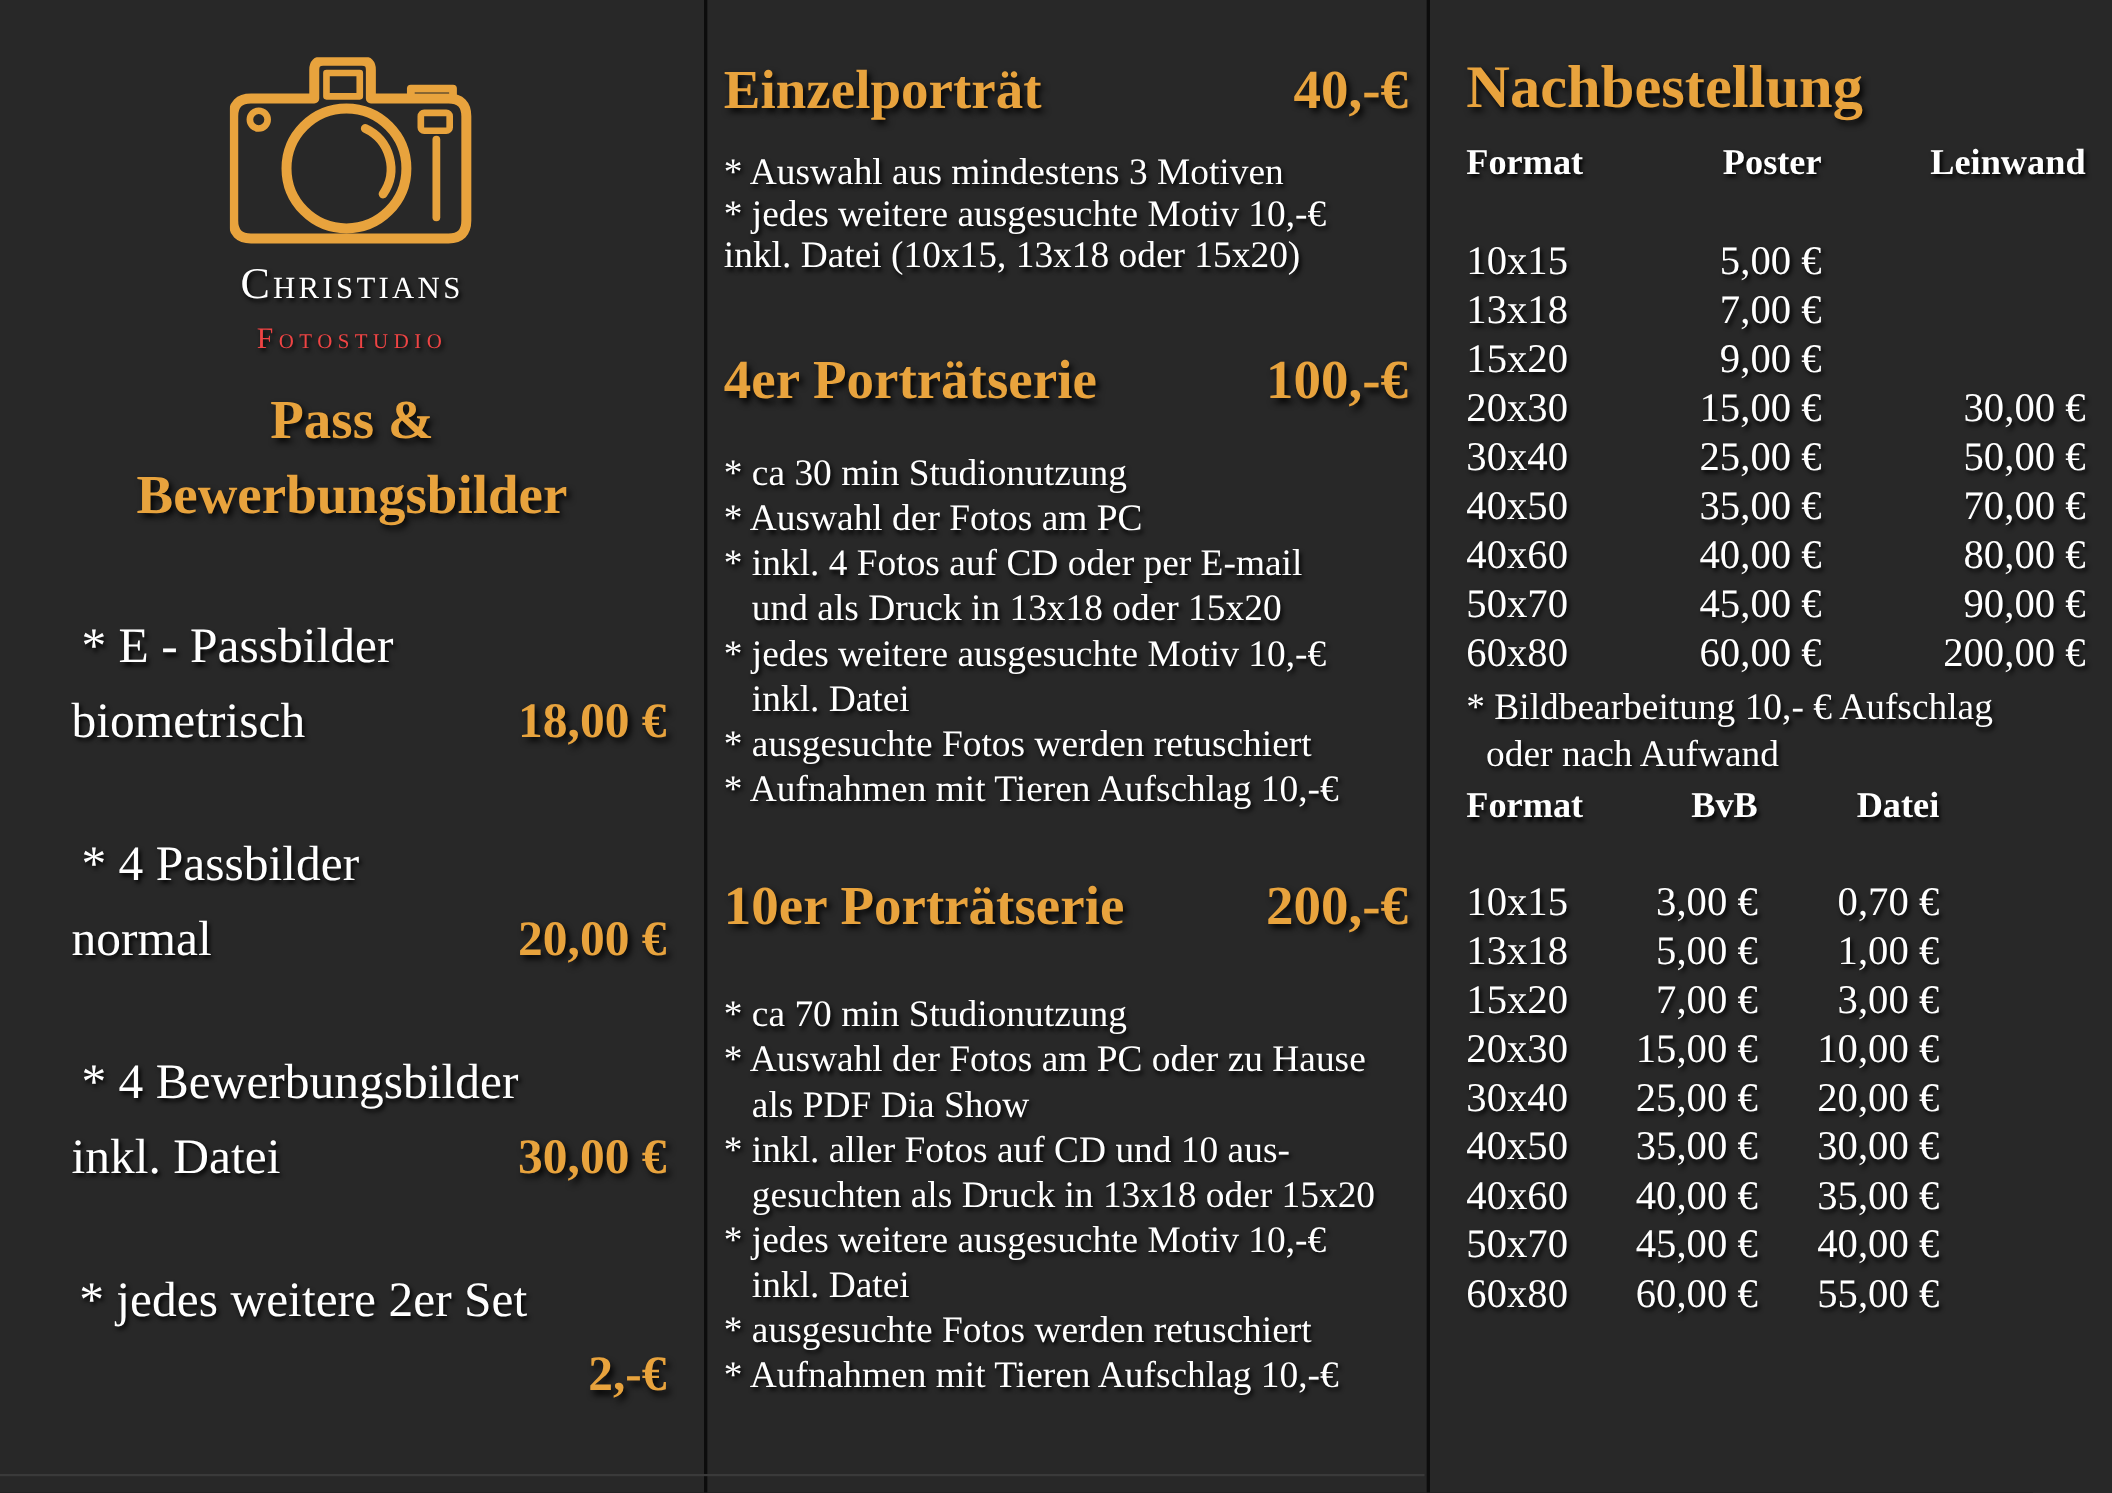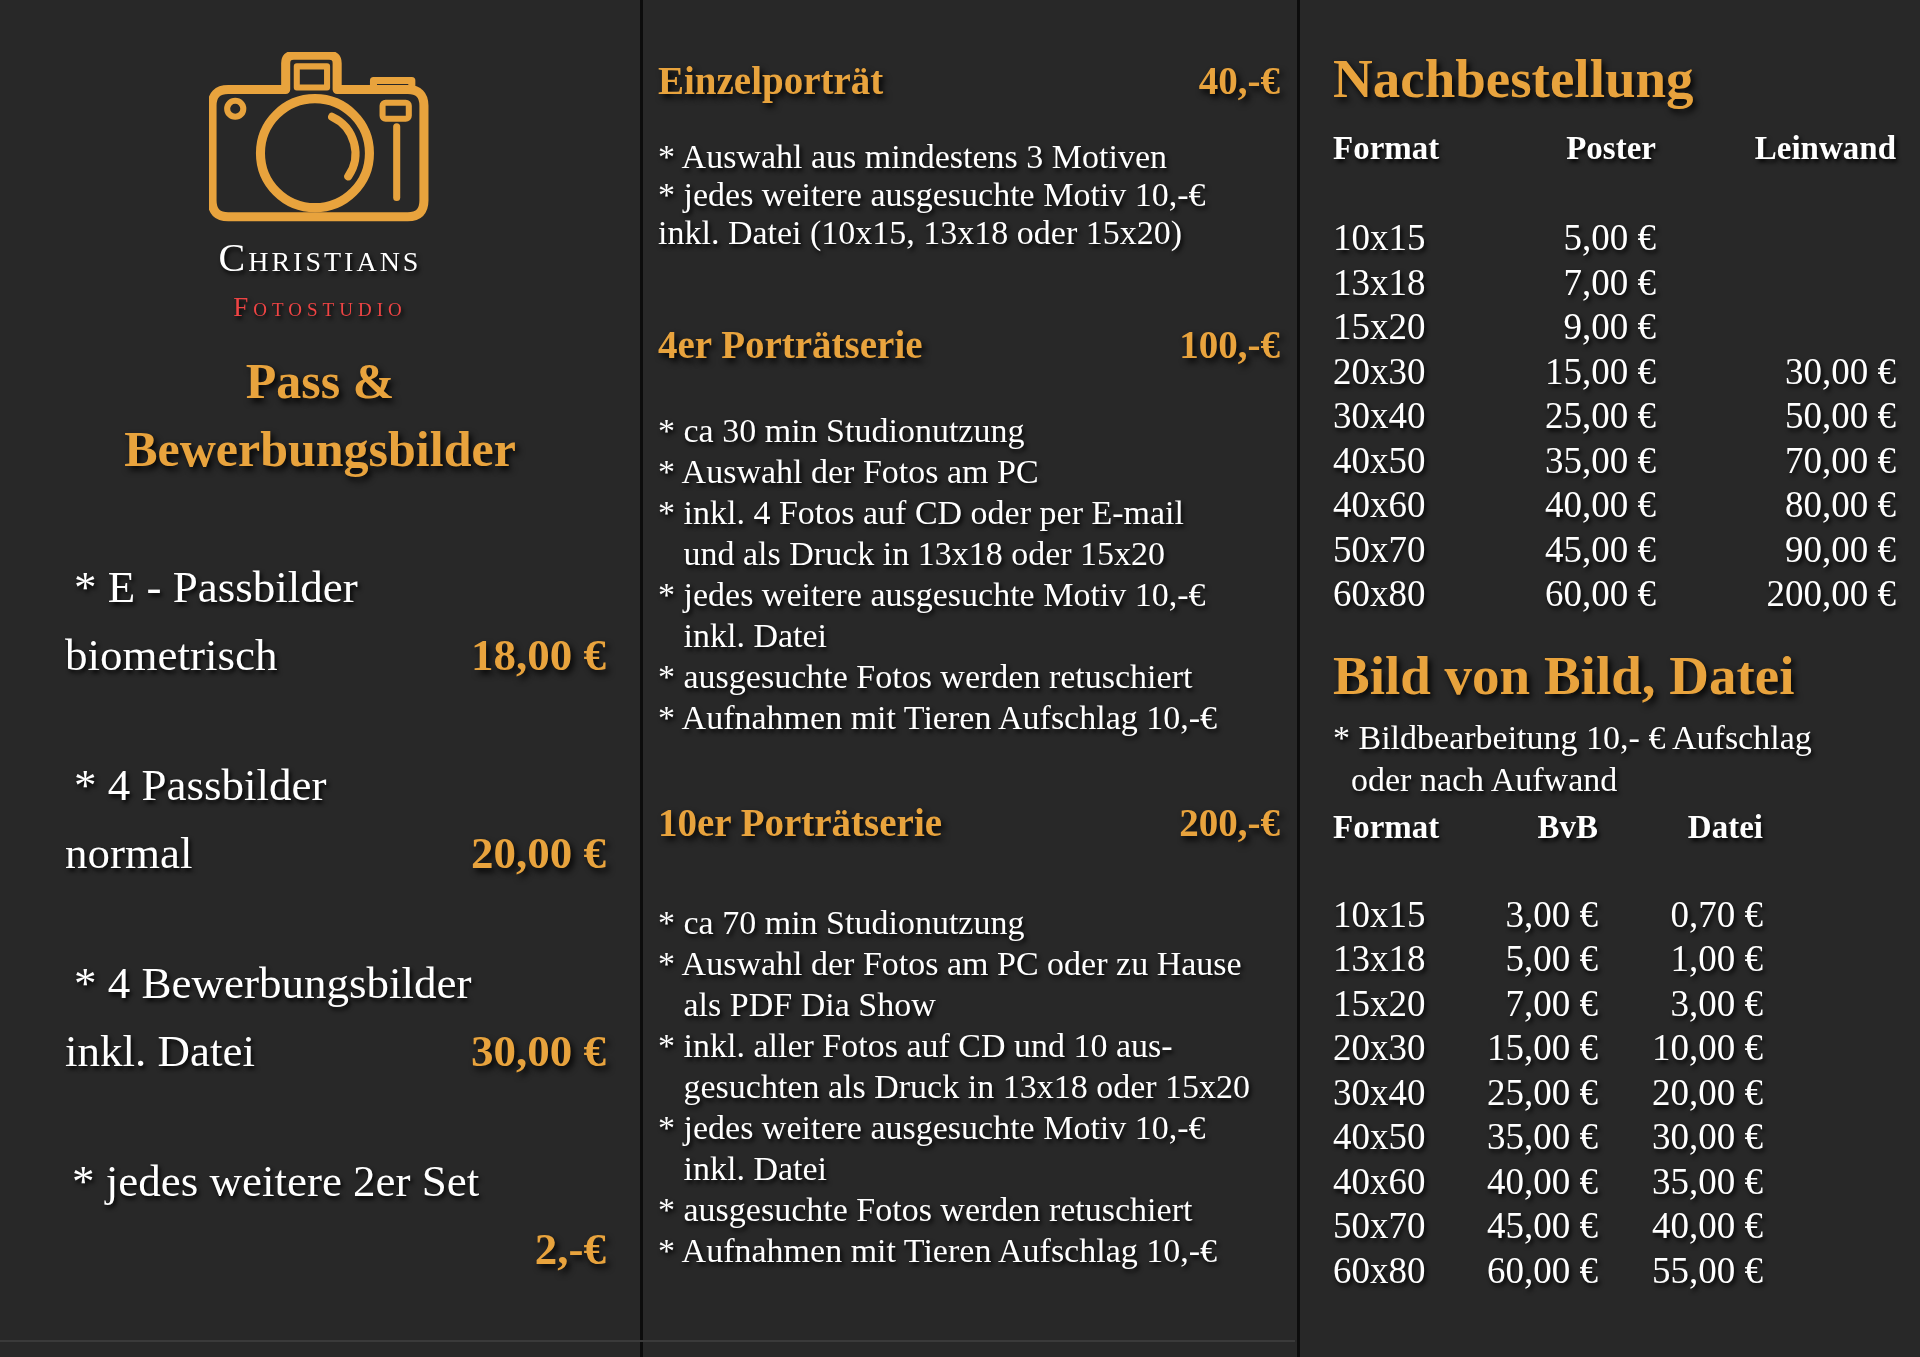--- a/index.html
+++ b/index.html
@@ -34,21 +34,21 @@
   .item.last .l1{padding-left:72px;}
   .item .l2{
     display:flex;justify-content:space-between;align-items:baseline;
     padding-left:65px;padding-right:34px;font-size:45px;line-height:68px;
   }
   .price{color:#e8a33d;font-weight:bold;text-shadow:3px 4px 6px rgba(0,0,0,.9);}
 
   
   .sec-head{
     display:flex;justify-content:space-between;align-items:baseline;
-    color:#e8a33d;font-weight:bold;font-size:39px;line-height:70px;
+    color:#e8a33d;font-weight:bold;font-size:50px;line-height:70px;
     text-shadow:3px 4px 6px rgba(0,0,0,.9);
   }
   #sec-einzel .sec-head{margin-top:46px;}
   #sec-4er  .sec-head{margin-top:58px;}
   #sec-10er .sec-head{margin-top:50px;}
   .bullets{margin-top:22px;}
   .bullets div{font-size:34px;white-space:pre;}
   .lh38 div{line-height:38px;}
   .lh41 div{line-height:41px;}
   #sec-4er .bullets{margin-top:30px;}
@@ -238,21 +238,20 @@
           <div class="tc r">90,00 €</div>
         </div>
         <div class="trow">
           <div class="tc">60x80</div>
           <div class="tc r">60,00 €</div>
           <div class="tc r">200,00 €</div>
         </div>
       </div>
     </div>
 
-    <div class="big-head" id="head-bvb">Bild von Bild, Datei</div>
 
     <div class="notes">
       <div>* Bildbearbeitung 10,- € Aufschlag</div>
       <div class="note-cont">oder nach Aufwand</div>
     </div>
 
     <div class="t2">
       <div class="thead">
         <div class="tc">Format</div>
         <div class="tc r">BvB</div>

